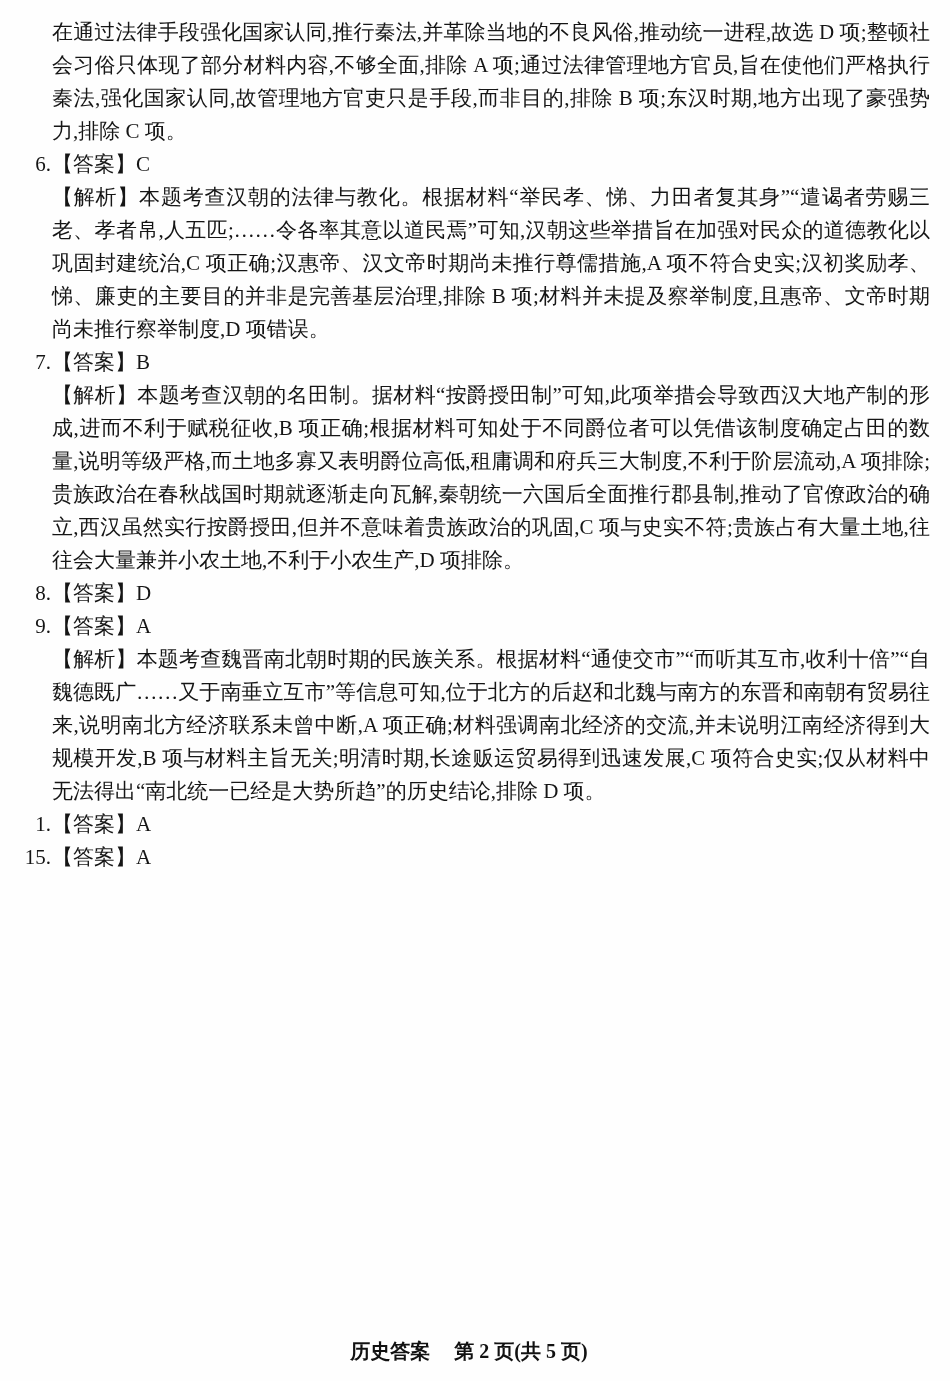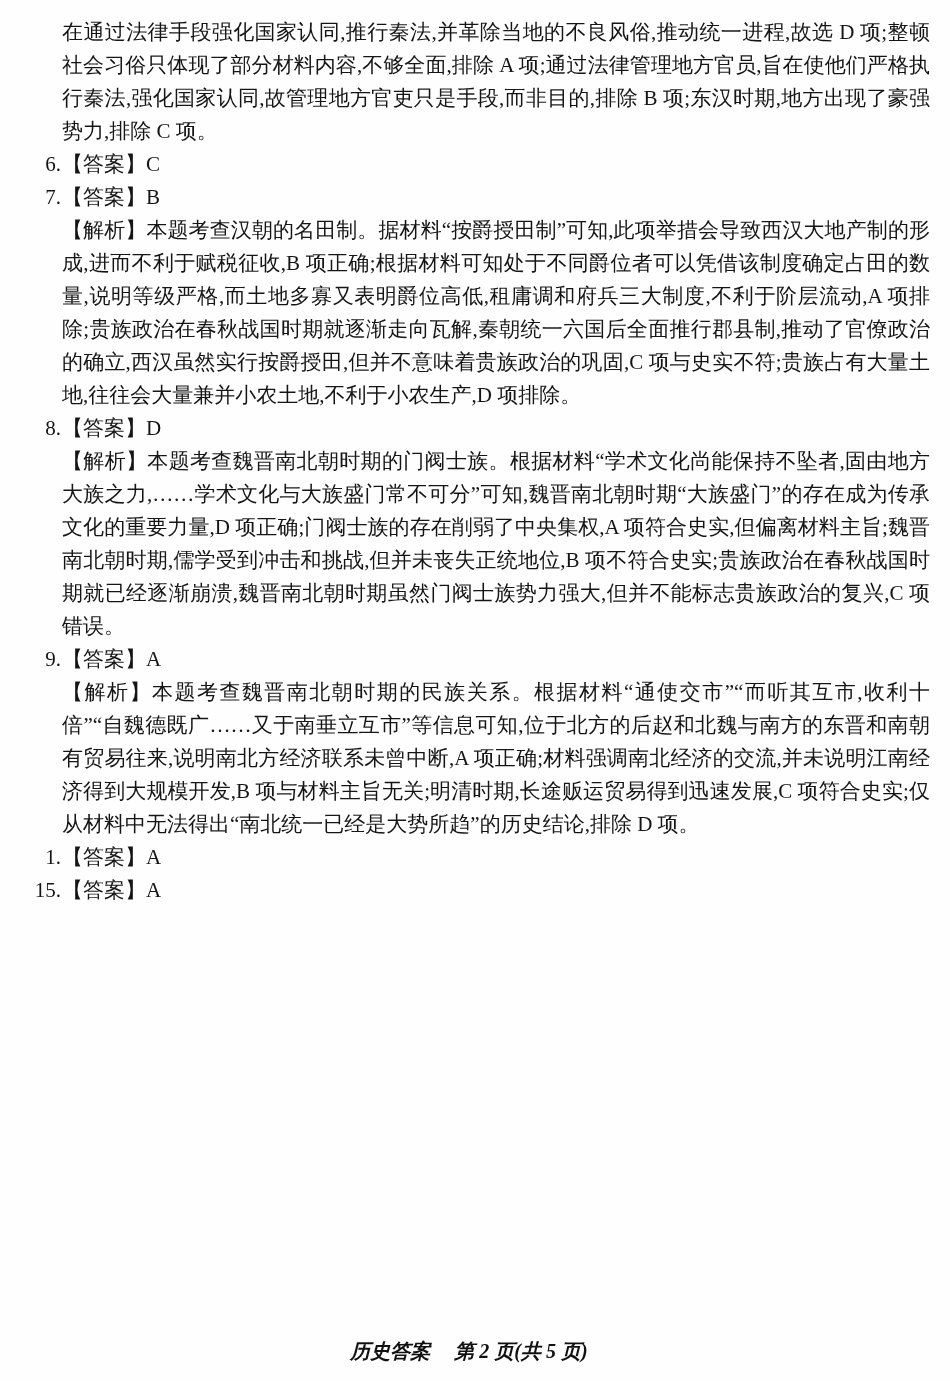--- a/index.html
+++ b/index.html
@@ -7,24 +7,23 @@
     position: relative;
     width: 950px;
     height: 1381px;
     background: #fefefe;
     color: #151515;
     font-family: "Liberation Serif", "DejaVu Serif", serif;
     overflow: hidden;
     box-sizing: border-box;
   }
   .content {
-    padding: 16px 20px 0 32px;
+    padding: 16px 20px 0 52px;
     font-size: 21px;
     line-height: 33px;
-    margin-left: 30px;
   }
   .para {
     margin: 0;
     text-align: justify;
   }
   .answer-line {
     margin: 0;
     position: relative;
   }
   .num {
@@ -37,43 +36,42 @@
   .b { font-weight: normal; }
   .footer {
     position: absolute;
     left: 0;
     right: 12px;
     bottom: 16px;
     text-align: center;
     font-weight: bold;
     font-size: 20px;
     color: #111;
-    font-style: italic;
   }
   .footer .fp { margin-left: 24px; }
 </style>
 </head>
 <body>
 
 <div class="page">
   <div class="content">
     <p class="para">在通过法律手段强化国家认同,推行秦法,并革除当地的不良风俗,推动统一进程,故选 D 项;整顿社会习俗只体现了部分材料内容,不够全面,排除 A 项;通过法律管理地方官员,旨在使他们严格执行秦法,强化国家认同,故管理地方官吏只是手段,而非目的,排除 B 项;东汉时期,地方出现了豪强势力,排除 C 项。</p>
     <div id="items">
   <div class="item">
     <p class="answer-line"><span class="num">6.</span><span class="b">【答案】</span><span>C</span></p>
+    <p class="para"><span class="b">【解析】</span><span>本题考查汉朝的法律与教化。根据材料“举民孝、悌、力田者复其身”“遣谒者劳赐三老、孝者帛,人五匹;……令各率其意以道民焉”可知,汉朝这些举措旨在加强对民众的道德教化以巩固封建统治,C 项正确;汉惠帝、汉文帝时期尚未推行尊儒措施,A 项不符合史实;汉初奖励孝、悌、廉吏的主要目的并非是完善基层治理,排除 B 项;材料并未提及察举制度,且惠帝、文帝时期尚未推行察举制度,D 项错误。</span></p>
   </div>
 
   <div class="item">
     <p class="answer-line"><span class="num">7.</span><span class="b">【答案】</span><span>B</span></p>
     <p class="para"><span class="b">【解析】</span><span>本题考查汉朝的名田制。据材料“按爵授田制”可知,此项举措会导致西汉大地产制的形成,进而不利于赋税征收,B 项正确;根据材料可知处于不同爵位者可以凭借该制度确定占田的数量,说明等级严格,而土地多寡又表明爵位高低,租庸调和府兵三大制度,不利于阶层流动,A 项排除;贵族政治在春秋战国时期就逐渐走向瓦解,秦朝统一六国后全面推行郡县制,推动了官僚政治的确立,西汉虽然实行按爵授田,但并不意味着贵族政治的巩固,C 项与史实不符;贵族占有大量土地,往往会大量兼并小农土地,不利于小农生产,D 项排除。</span></p>
   </div>
 
   <div class="item">
     <p class="answer-line"><span class="num">8.</span><span class="b">【答案】</span><span>D</span></p>
-    <p class="para"><span class="b">【解析】</span><span>本题考查魏晋南北朝时期的门阀士族。根据材料“学术文化尚能保持不坠者,固由地方大族之力,……学术文化与大族盛门常不可分”可知,魏晋南北朝时期“大族盛门”的存在成为传承文化的重要力量,D 项正确;门阀士族的存在削弱了中央集权,A 项符合史实,但偏离材料主旨;魏晋南北朝时期,儒学受到冲击和挑战,但并未丧失正统地位,B 项不符合史实;贵族政治在春秋战国时期就已经逐渐崩溃,魏晋南北朝时期虽然门阀士族势力强大,但并不能标志贵族政治的复兴,C 项错误。</span></p>
   </div>
 
   <div class="item">
     <p class="answer-line"><span class="num">9.</span><span class="b">【答案】</span><span>A</span></p>
     <p class="para"><span class="b">【解析】</span><span>本题考查魏晋南北朝时期的民族关系。根据材料“通使交市”“而听其互市,收利十倍”“自魏德既广……又于南垂立互市”等信息可知,位于北方的后赵和北魏与南方的东晋和南朝有贸易往来,说明南北方经济联系未曾中断,A 项正确;材料强调南北经济的交流,并未说明江南经济得到大规模开发,B 项与材料主旨无关;明清时期,长途贩运贸易得到迅速发展,C 项符合史实;仅从材料中无法得出“南北统一已经是大势所趋”的历史结论,排除 D 项。</span></p>
   </div>
 
   <div class="item">
     <p class="answer-line"><span class="num">1.</span><span class="b">【答案】</span><span>A</span></p>
   </div>

